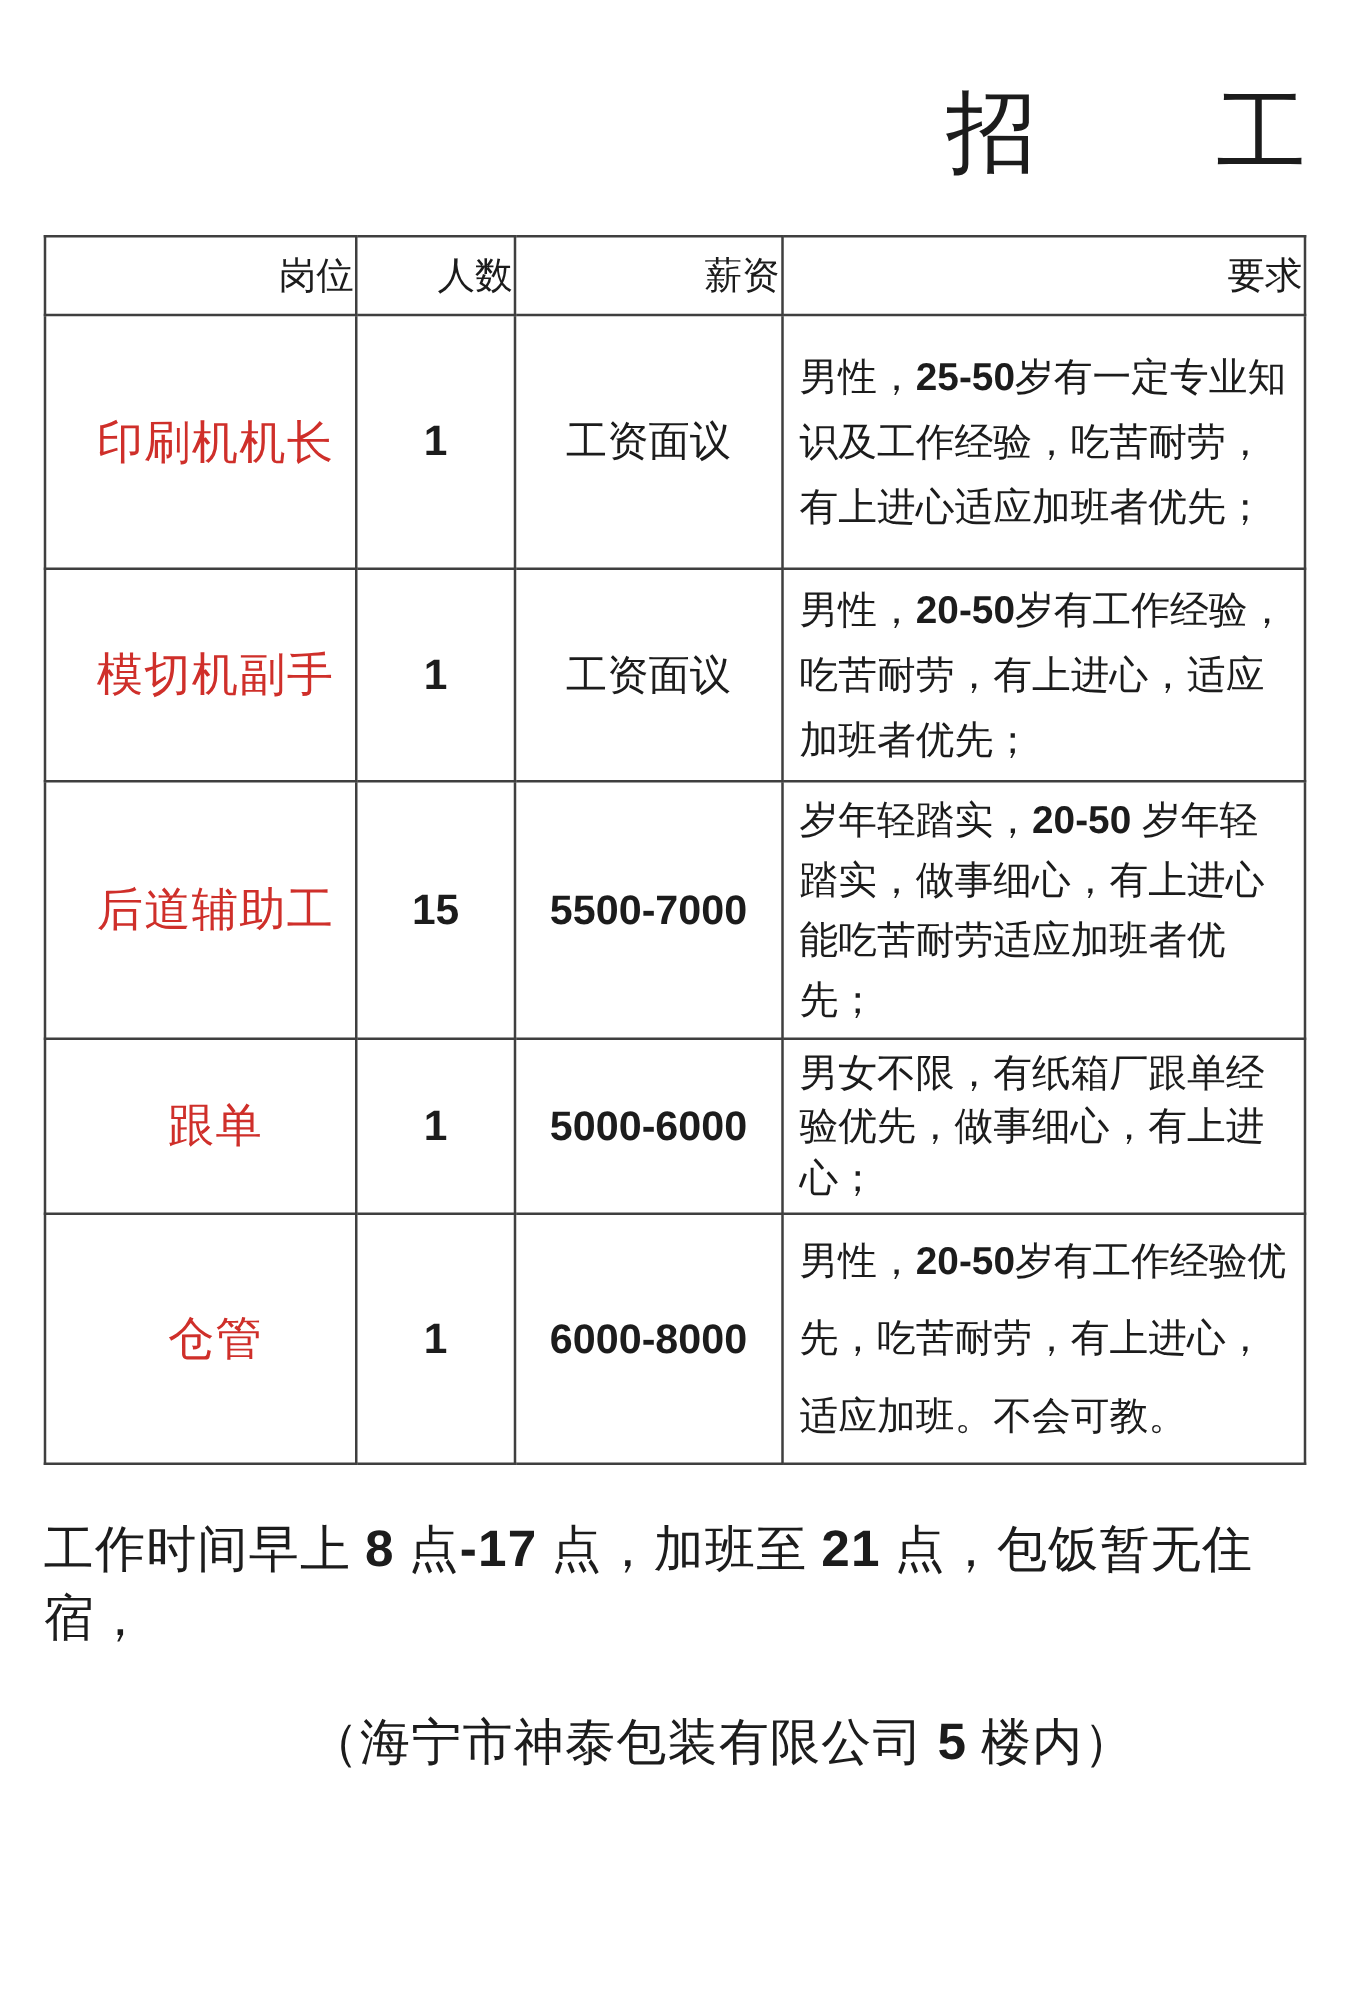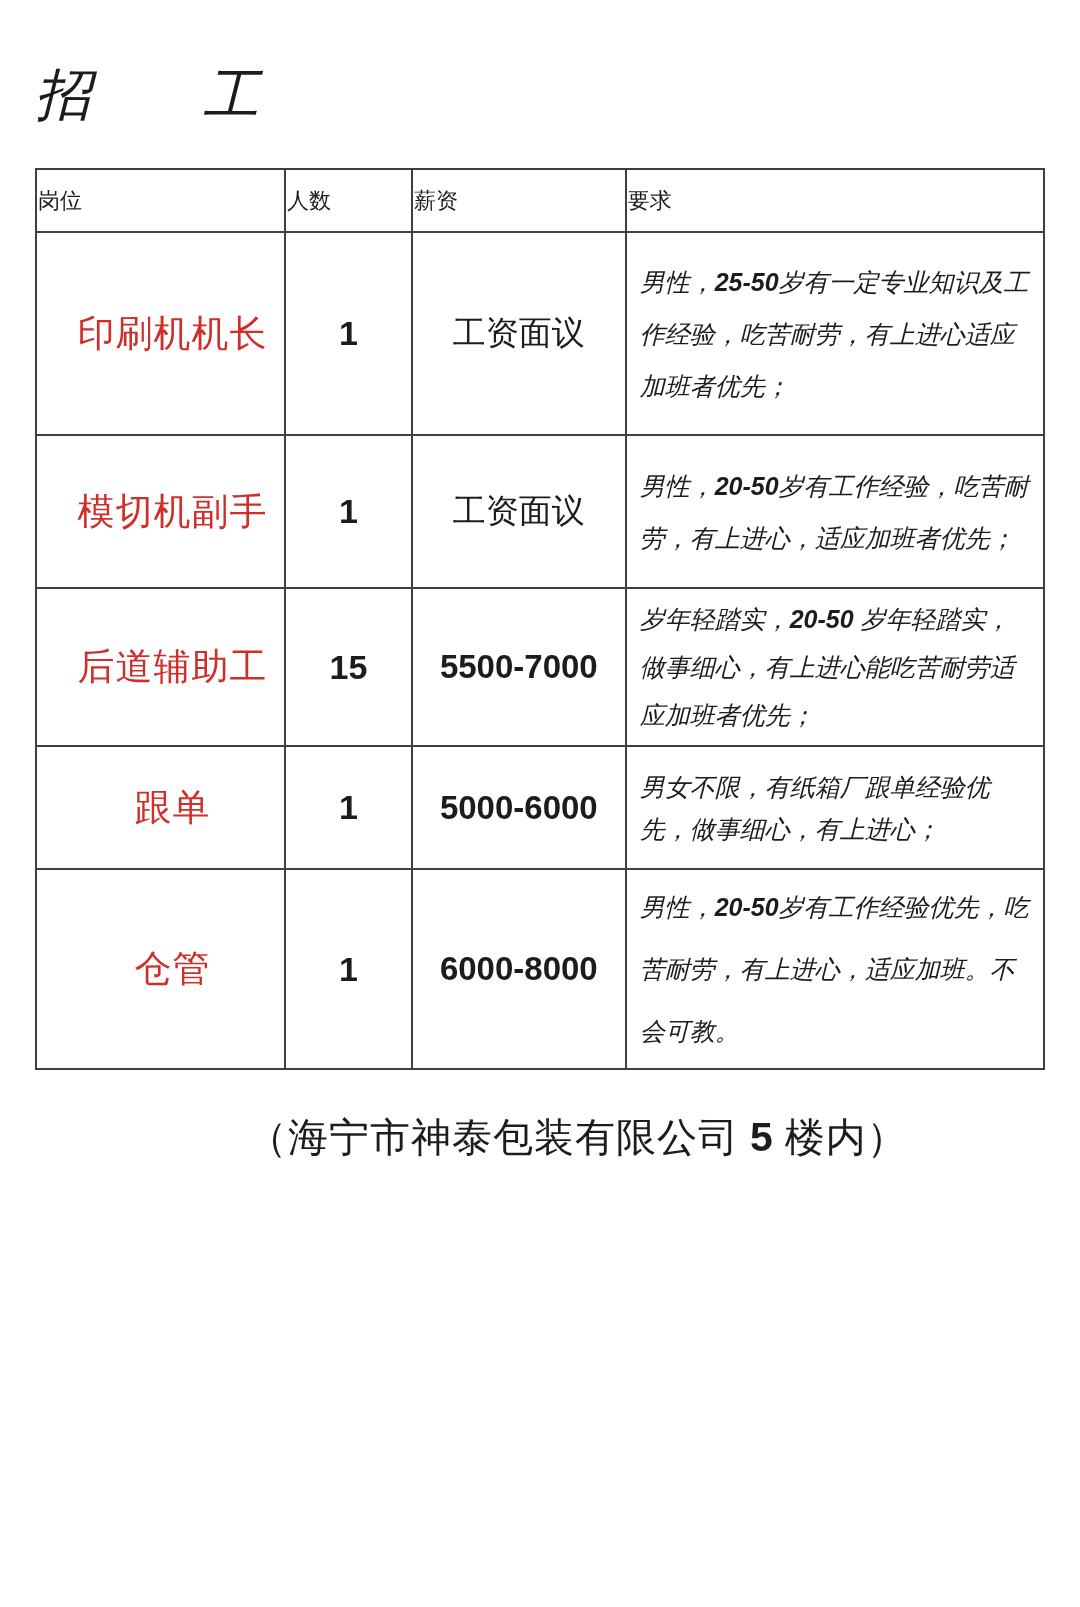--- a/index.html
+++ b/index.html
@@ -8,26 +8,25 @@
     width: 1080px;
     height: 1607px;
     background: var(--bg, #ffffff);
     color: var(--text, #1c1c1c);
     font-family: "Liberation Serif", serif;
     overflow: hidden;
   }
   .page { padding: 36px 35px 0 35px; }
 
   .title {
-    text-align: left;
-    font-size: 56px;
+    text-align: right;
+    font-size: 72px;
     font-weight: 400;
     margin: 22px 0 34px 0;
     white-space: pre;
-    font-style: italic;
   }
 
   .intro {
     font-size: 40px;
     line-height: 70px;
     text-indent: 2em;
     margin: 0 0 26px 0;
     letter-spacing: 1px;
   }
 
@@ -40,23 +39,23 @@
     border: 2px solid var(--border, #3f3f3f);
     vertical-align: middle;
   }
   col.c-pos { width: 24.7%; }
   col.c-cnt { width: 12.6%; }
   col.c-sal { width: 21.2%; }
   col.c-req { width: 41.5%; }
 
   thead tr { height: 63px; }
   thead th {
-    font-size: 22px;
+    font-size: 30px;
     font-weight: 400;
-    text-align: left;
+    text-align: right;
   }
 
   tbody tr:nth-child(1) { height: 203px; }
   tbody tr:nth-child(2) { height: 153px; }
   tbody tr:nth-child(3) { height: 143px; }
   tbody tr:nth-child(4) { height: 123px; }
   tbody tr:nth-child(5) { height: 183px; }
 
   td.pos {
     color: var(--red, #cf2f2a);
@@ -72,23 +71,22 @@
     font-size: 34px;
     text-align: center;
   }
   td.sal {
     font-family: "Liberation Sans", sans-serif;
     font-size: 33px;
     text-align: center;
   }
   td.req {
     font-family: "Liberation Sans", sans-serif;
-    font-size: 25px;
+    font-size: 31px;
     padding: 6px 10px 6px 13px;
-    font-style: italic;
   }
   tbody tr:nth-child(1) td.req { line-height: 52px; }
   tbody tr:nth-child(2) td.req { line-height: 52px; }
   tbody tr:nth-child(3) td.req { line-height: 48px; }
   tbody tr:nth-child(4) td.req { line-height: 42px; }
   tbody tr:nth-child(5) td.req { line-height: 62px; }
 
   .seg-b {
     font-family: "Liberation Sans", sans-serif;
     font-weight: 700;
@@ -152,17 +150,18 @@
         <tr>
       <td class="pos">仓管</td>
       <td class="cnt">1</td>
       <td class="sal"><span class="seg-b">6000-8000</span></td>
       <td class="req"><span>男性，</span><span class="seg-b">20-50</span><span>岁有工作经验优先，吃苦耐劳，有上进心，适应加班。不会可教。</span></td>
     </tr>
       </tbody>
   </table>
 
   <div class="footer">
+    <p class="f-line work-time"><span>工作时间早上 </span><span class="seg-b">8</span><span> 点</span><span class="seg-b">-17</span><span> 点，加班至 </span><span class="seg-b">21</span><span> 点，包饭暂无住宿，</span></p>
     <p class="f-line sub-address"><span>（海宁市神泰包装有限公司 </span><span class="seg-b">5</span><span> 楼内）</span></p>
 
   </div>
 
 </div>
 
 </body></html>

